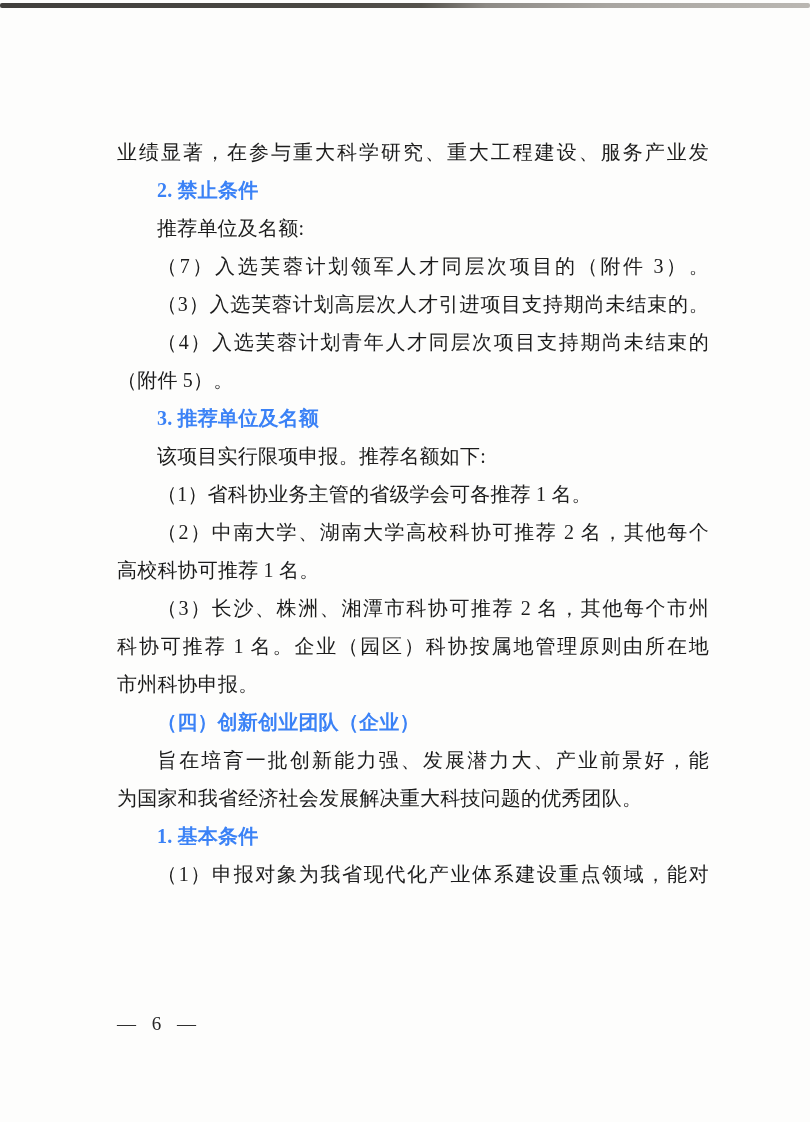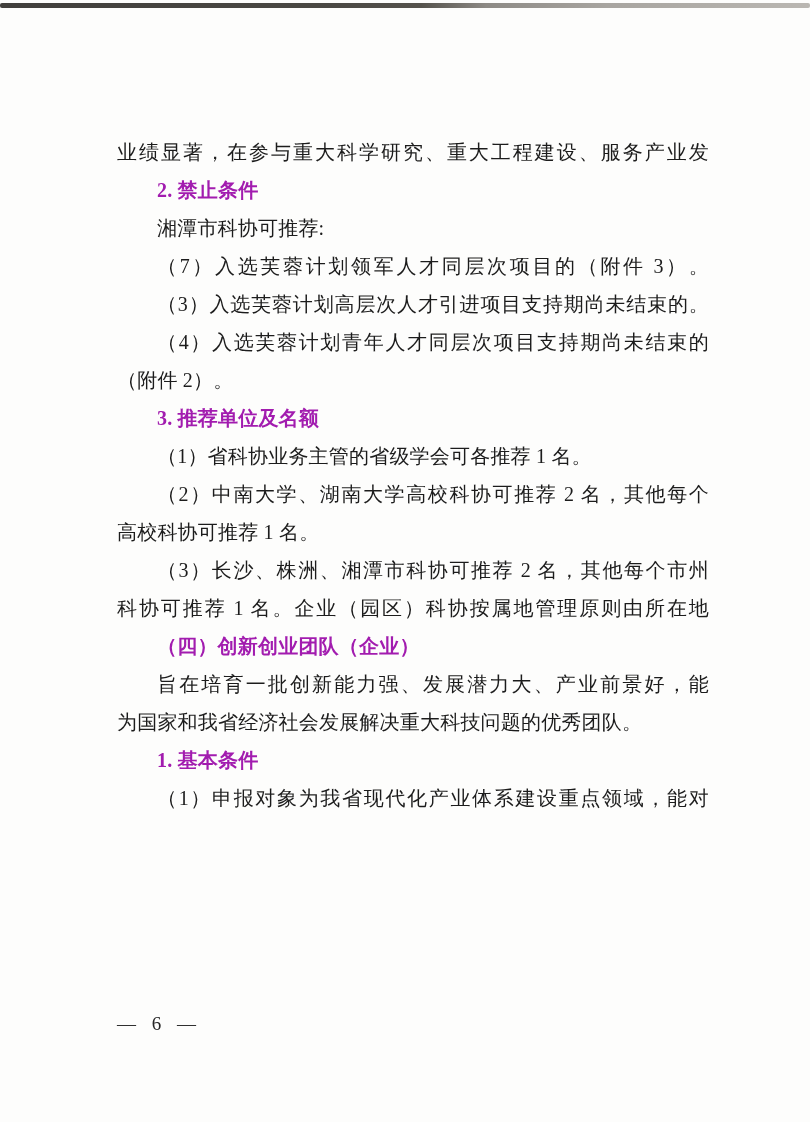--- a/index.html
+++ b/index.html
@@ -40,21 +40,21 @@
   }
   .ln {
     height: 38px;
     white-space: pre-wrap;
   }
   .indent, .heading {
     text-indent: 2em;
   }
   .heading {
     font-weight: 700;
-    color: #a21caf;
+    color: #3b82f6;
   }
   .just {
     text-align: justify;
     text-align-last: justify;
   }
   .page-number {
     position: absolute;
     left: 117px;
     top: 1010px;
     font-size: 19px;
@@ -67,31 +67,33 @@
 </head>
 <body>
 
 <div class="page">
 
   <div class="scan-artifact"></div>
 
   <div class="text-body">
     <div class="ln just">业绩显著，在参与重大科学研究、重大工程建设、服务产业发</div>
     <div class="ln heading">2. 禁止条件</div>
-    <div class="ln indent">湘潭市科协可推荐:</div>
+    <div class="ln indent">推荐单位及名额:</div>
     <div class="ln indent just">（7）入选芙蓉计划领军人才同层次项目的（附件 3）。</div>
     <div class="ln indent just">（3）入选芙蓉计划高层次人才引进项目支持期尚未结束的。</div>
     <div class="ln indent just">（4）入选芙蓉计划青年人才同层次项目支持期尚未结束的</div>
-    <div class="ln">（附件 2）。</div>
+    <div class="ln">（附件 5）。</div>
     <div class="ln heading">3. 推荐单位及名额</div>
+    <div class="ln indent">该项目实行限项申报。推荐名额如下:</div>
     <div class="ln indent">（1）省科协业务主管的省级学会可各推荐 1 名。</div>
     <div class="ln indent just">（2）中南大学、湖南大学高校科协可推荐 2 名，其他每个</div>
     <div class="ln">高校科协可推荐 1 名。</div>
     <div class="ln indent just">（3）长沙、株洲、湘潭市科协可推荐 2 名，其他每个市州</div>
     <div class="ln just">科协可推荐 1 名。企业（园区）科协按属地管理原则由所在地</div>
+    <div class="ln">市州科协申报。</div>
     <div class="ln heading">（四）创新创业团队（企业）</div>
     <div class="ln indent just">旨在培育一批创新能力强、发展潜力大、产业前景好，能</div>
     <div class="ln">为国家和我省经济社会发展解决重大科技问题的优秀团队。</div>
     <div class="ln heading">1. 基本条件</div>
     <div class="ln indent just">（1）申报对象为我省现代化产业体系建设重点领域，能对</div>
   </div>
 
   <div class="page-number">— 6 —</div>
 
 </div>

